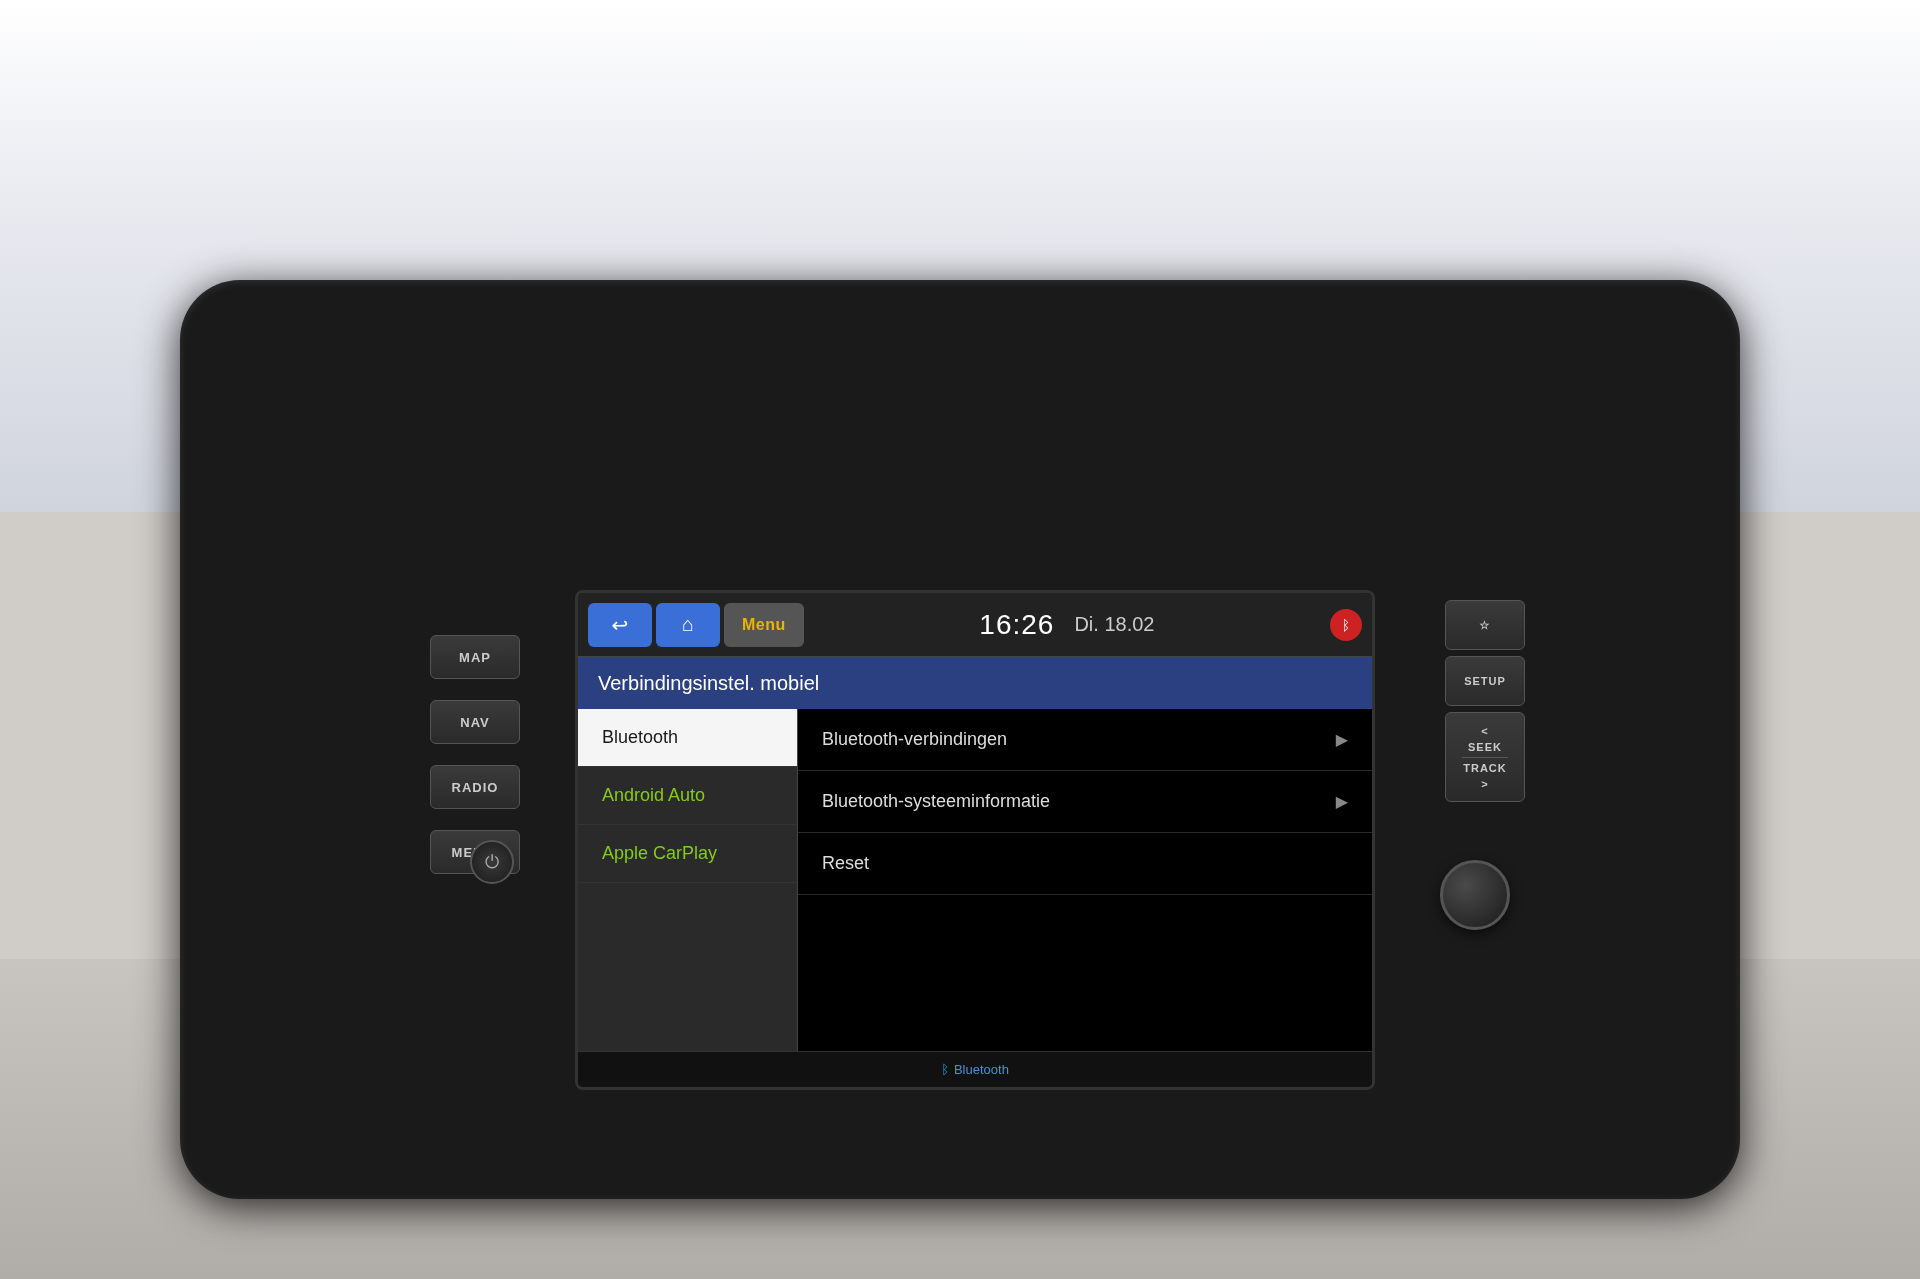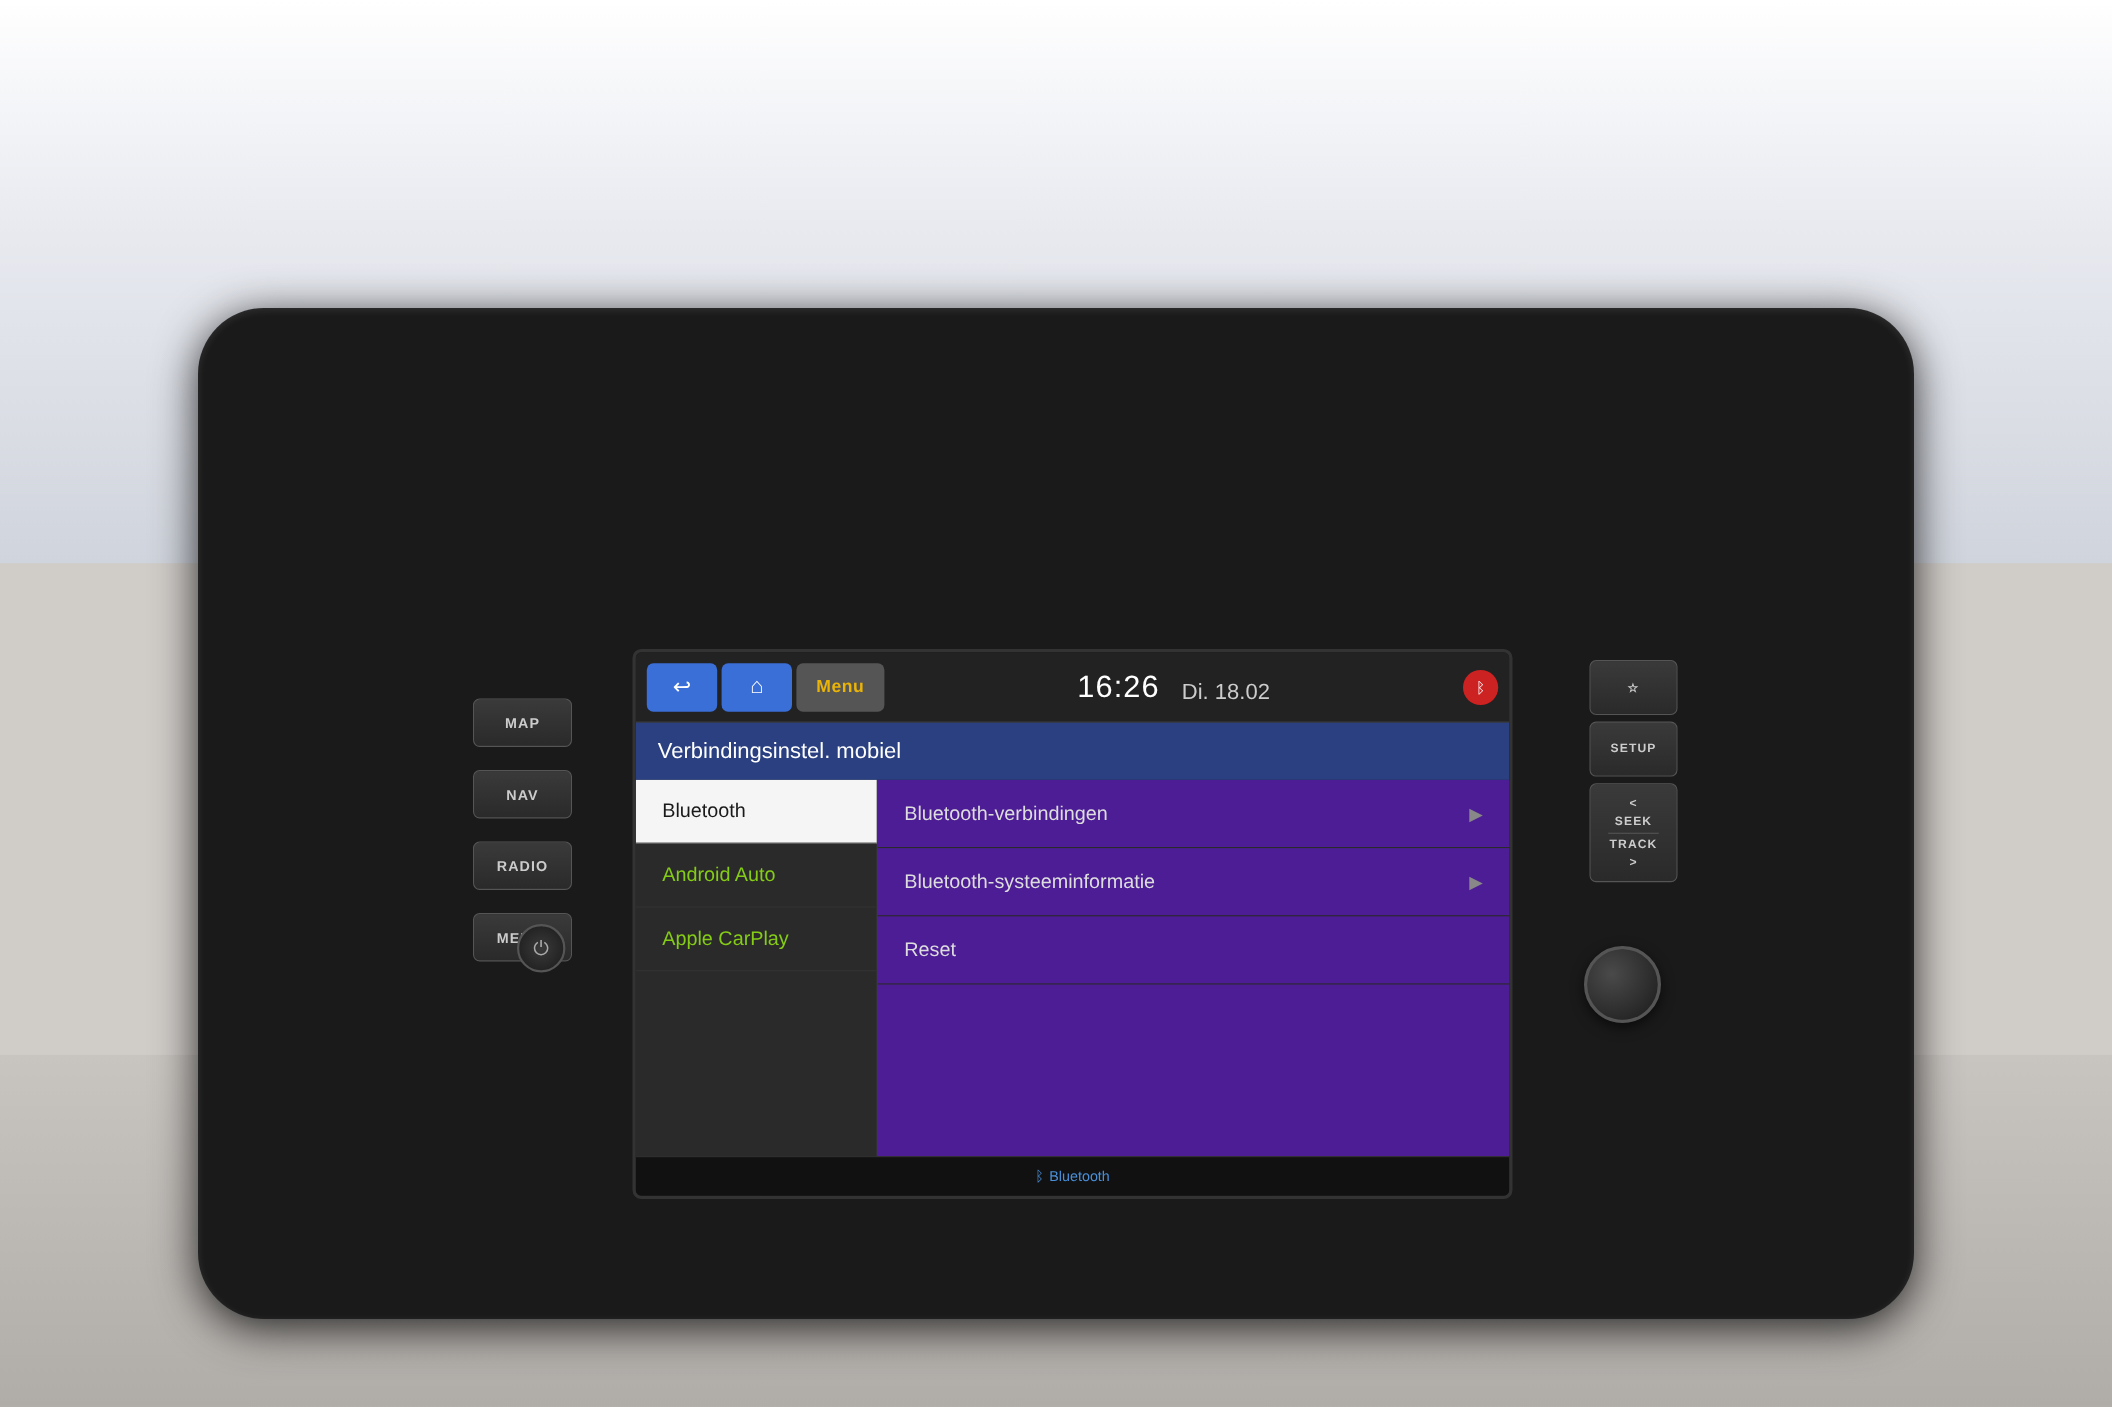--- a/index.html
+++ b/index.html
@@ -130,21 +130,21 @@
       color: #eab308;
       font-size: 16px;
       font-weight: bold;
       padding: 0 18px;
       letter-spacing: 0.5px;
     }
 
     .header-time {
       flex: 1;
       display: flex;
-      align-items: flex-end;
+      align-items: center;
       justify-content: center;
       gap: 20px;
     }
 
     .time-display {
       color: white;
       font-size: 28px;
       font-weight: 300;
       letter-spacing: 1px;
     }
@@ -205,21 +205,21 @@
 
     .sidebar-item.active {
       background: #f5f5f5;
       color: #1a1a1a;
       font-weight: 500;
     }
 
     
     .content-menu {
       flex: 1;
-      background: #4c1d95;
+      background: #000000;
     }
 
     .content-item {
       padding: 20px 24px;
       color: #ddd;
       font-size: 18px;
       cursor: pointer;
       border-bottom: 1px solid #2a2a2a;
       display: flex;
       align-items: center;

